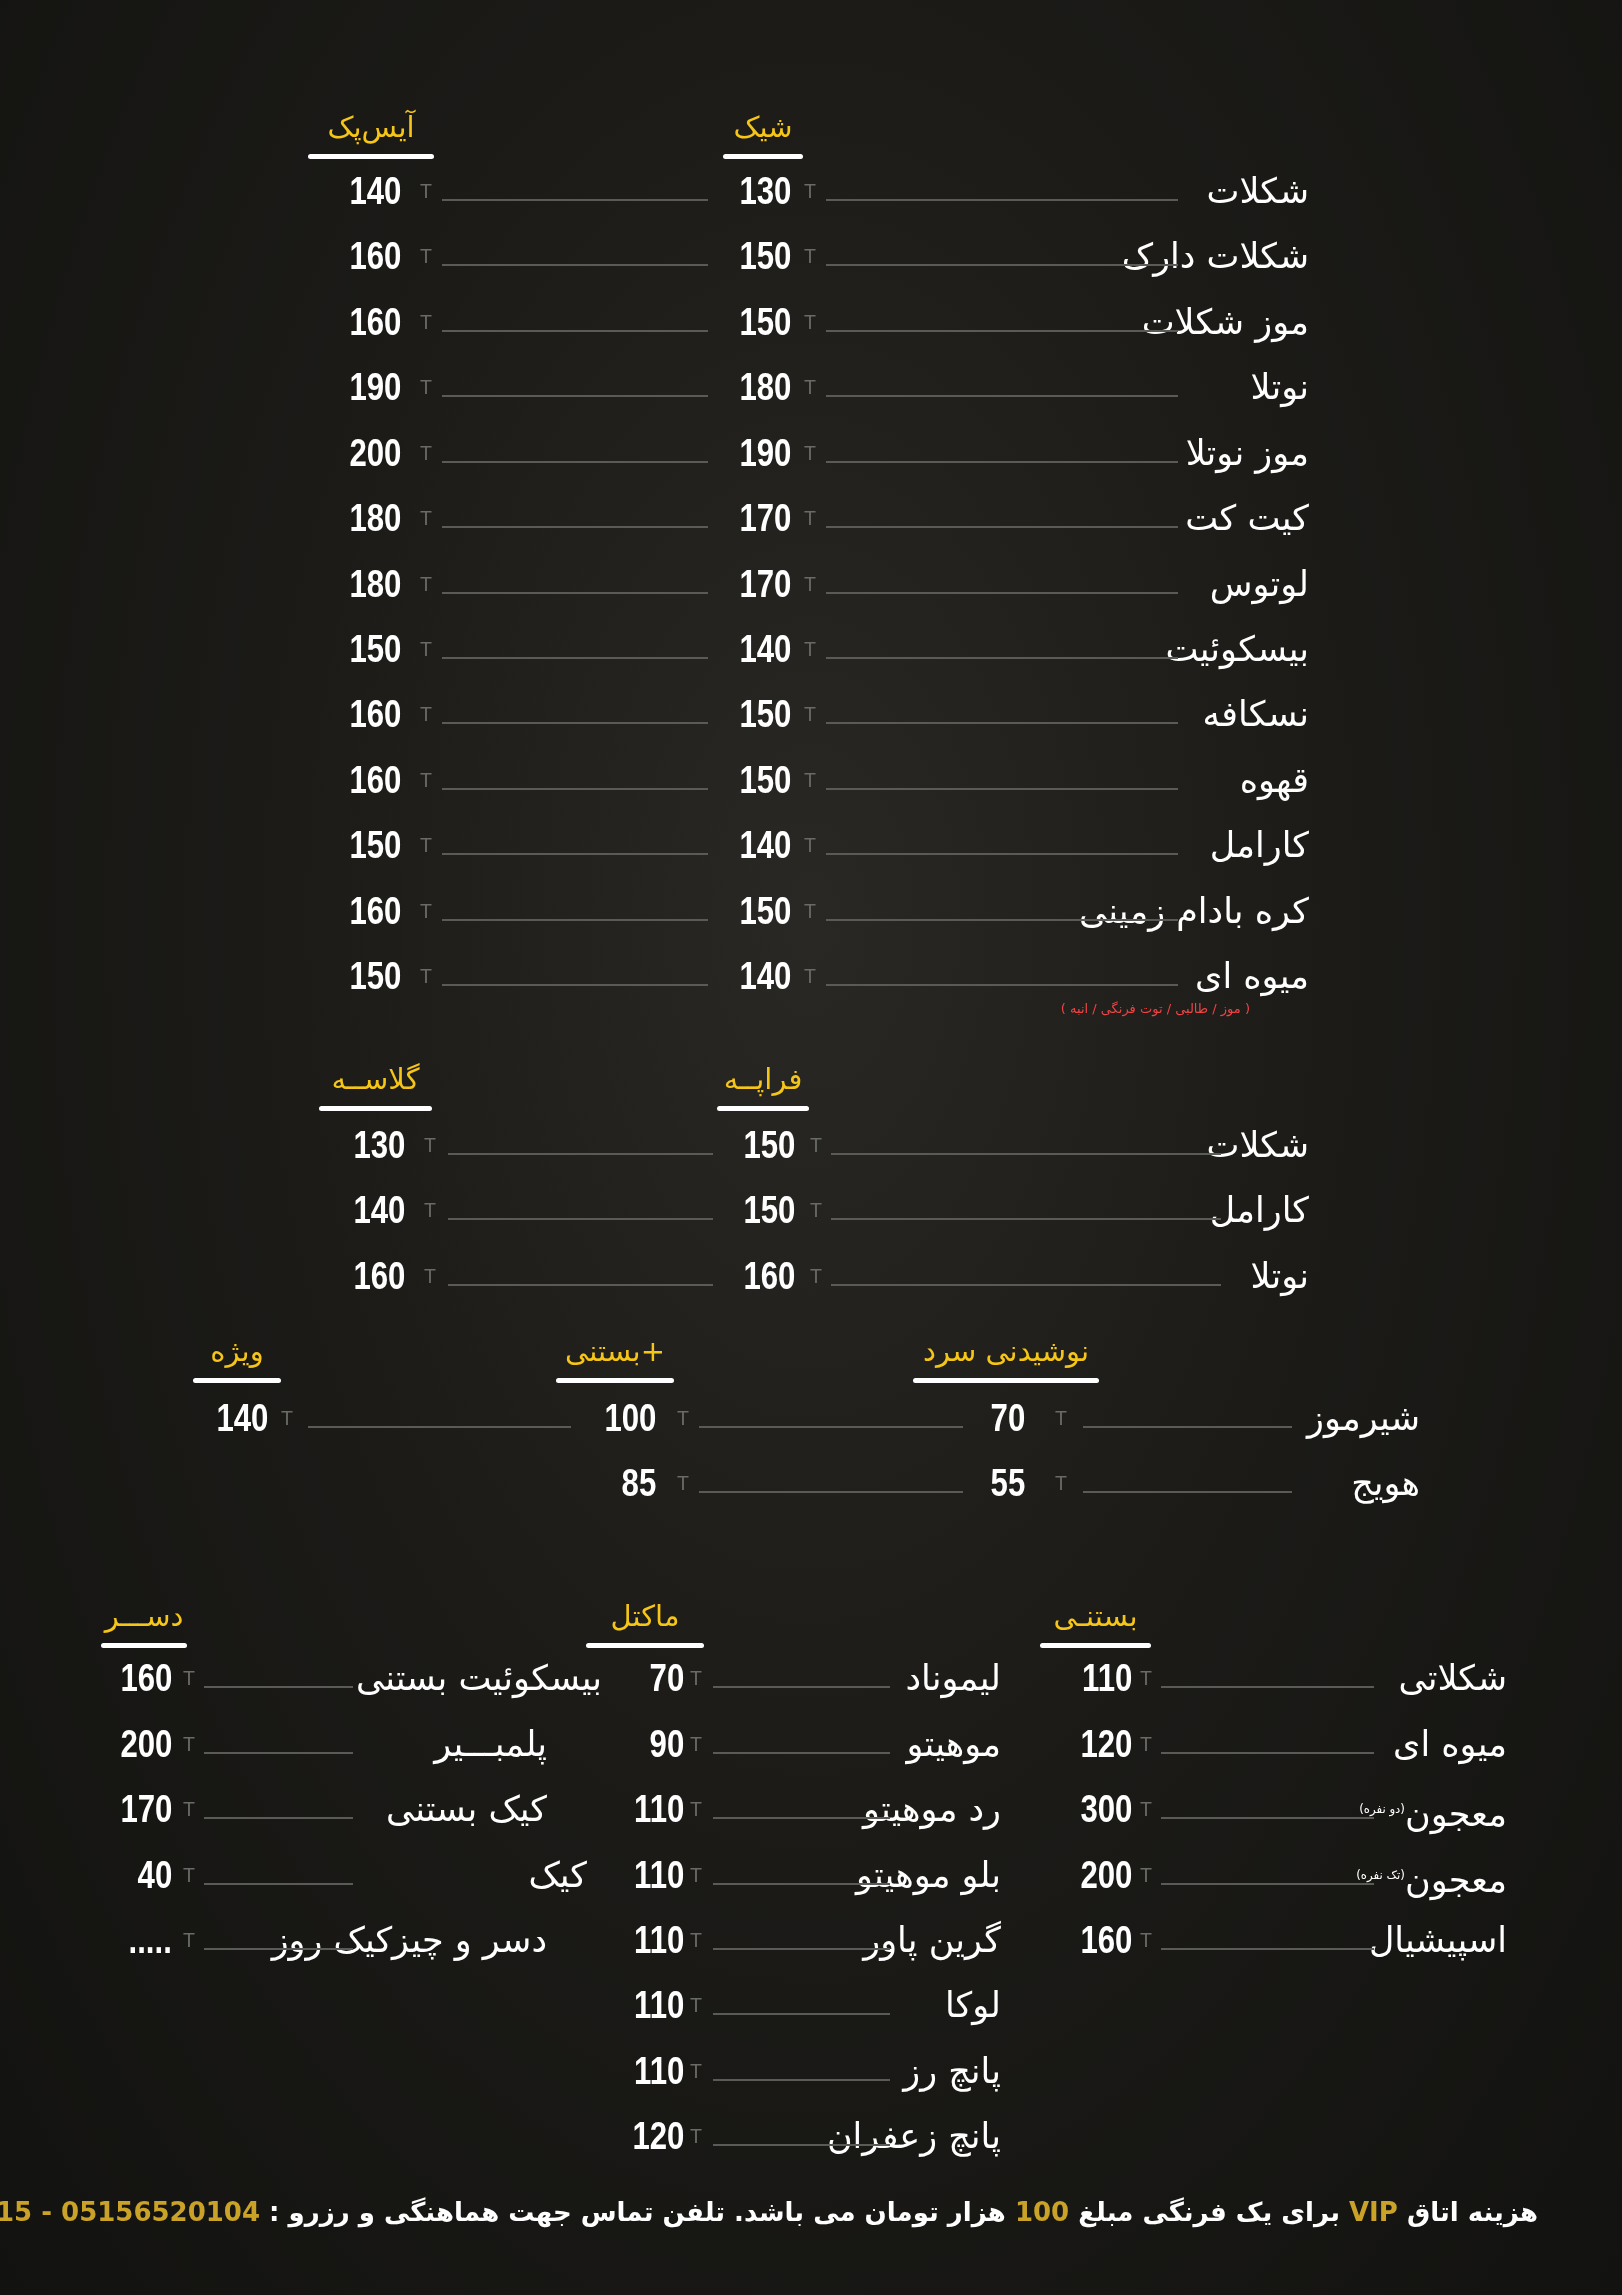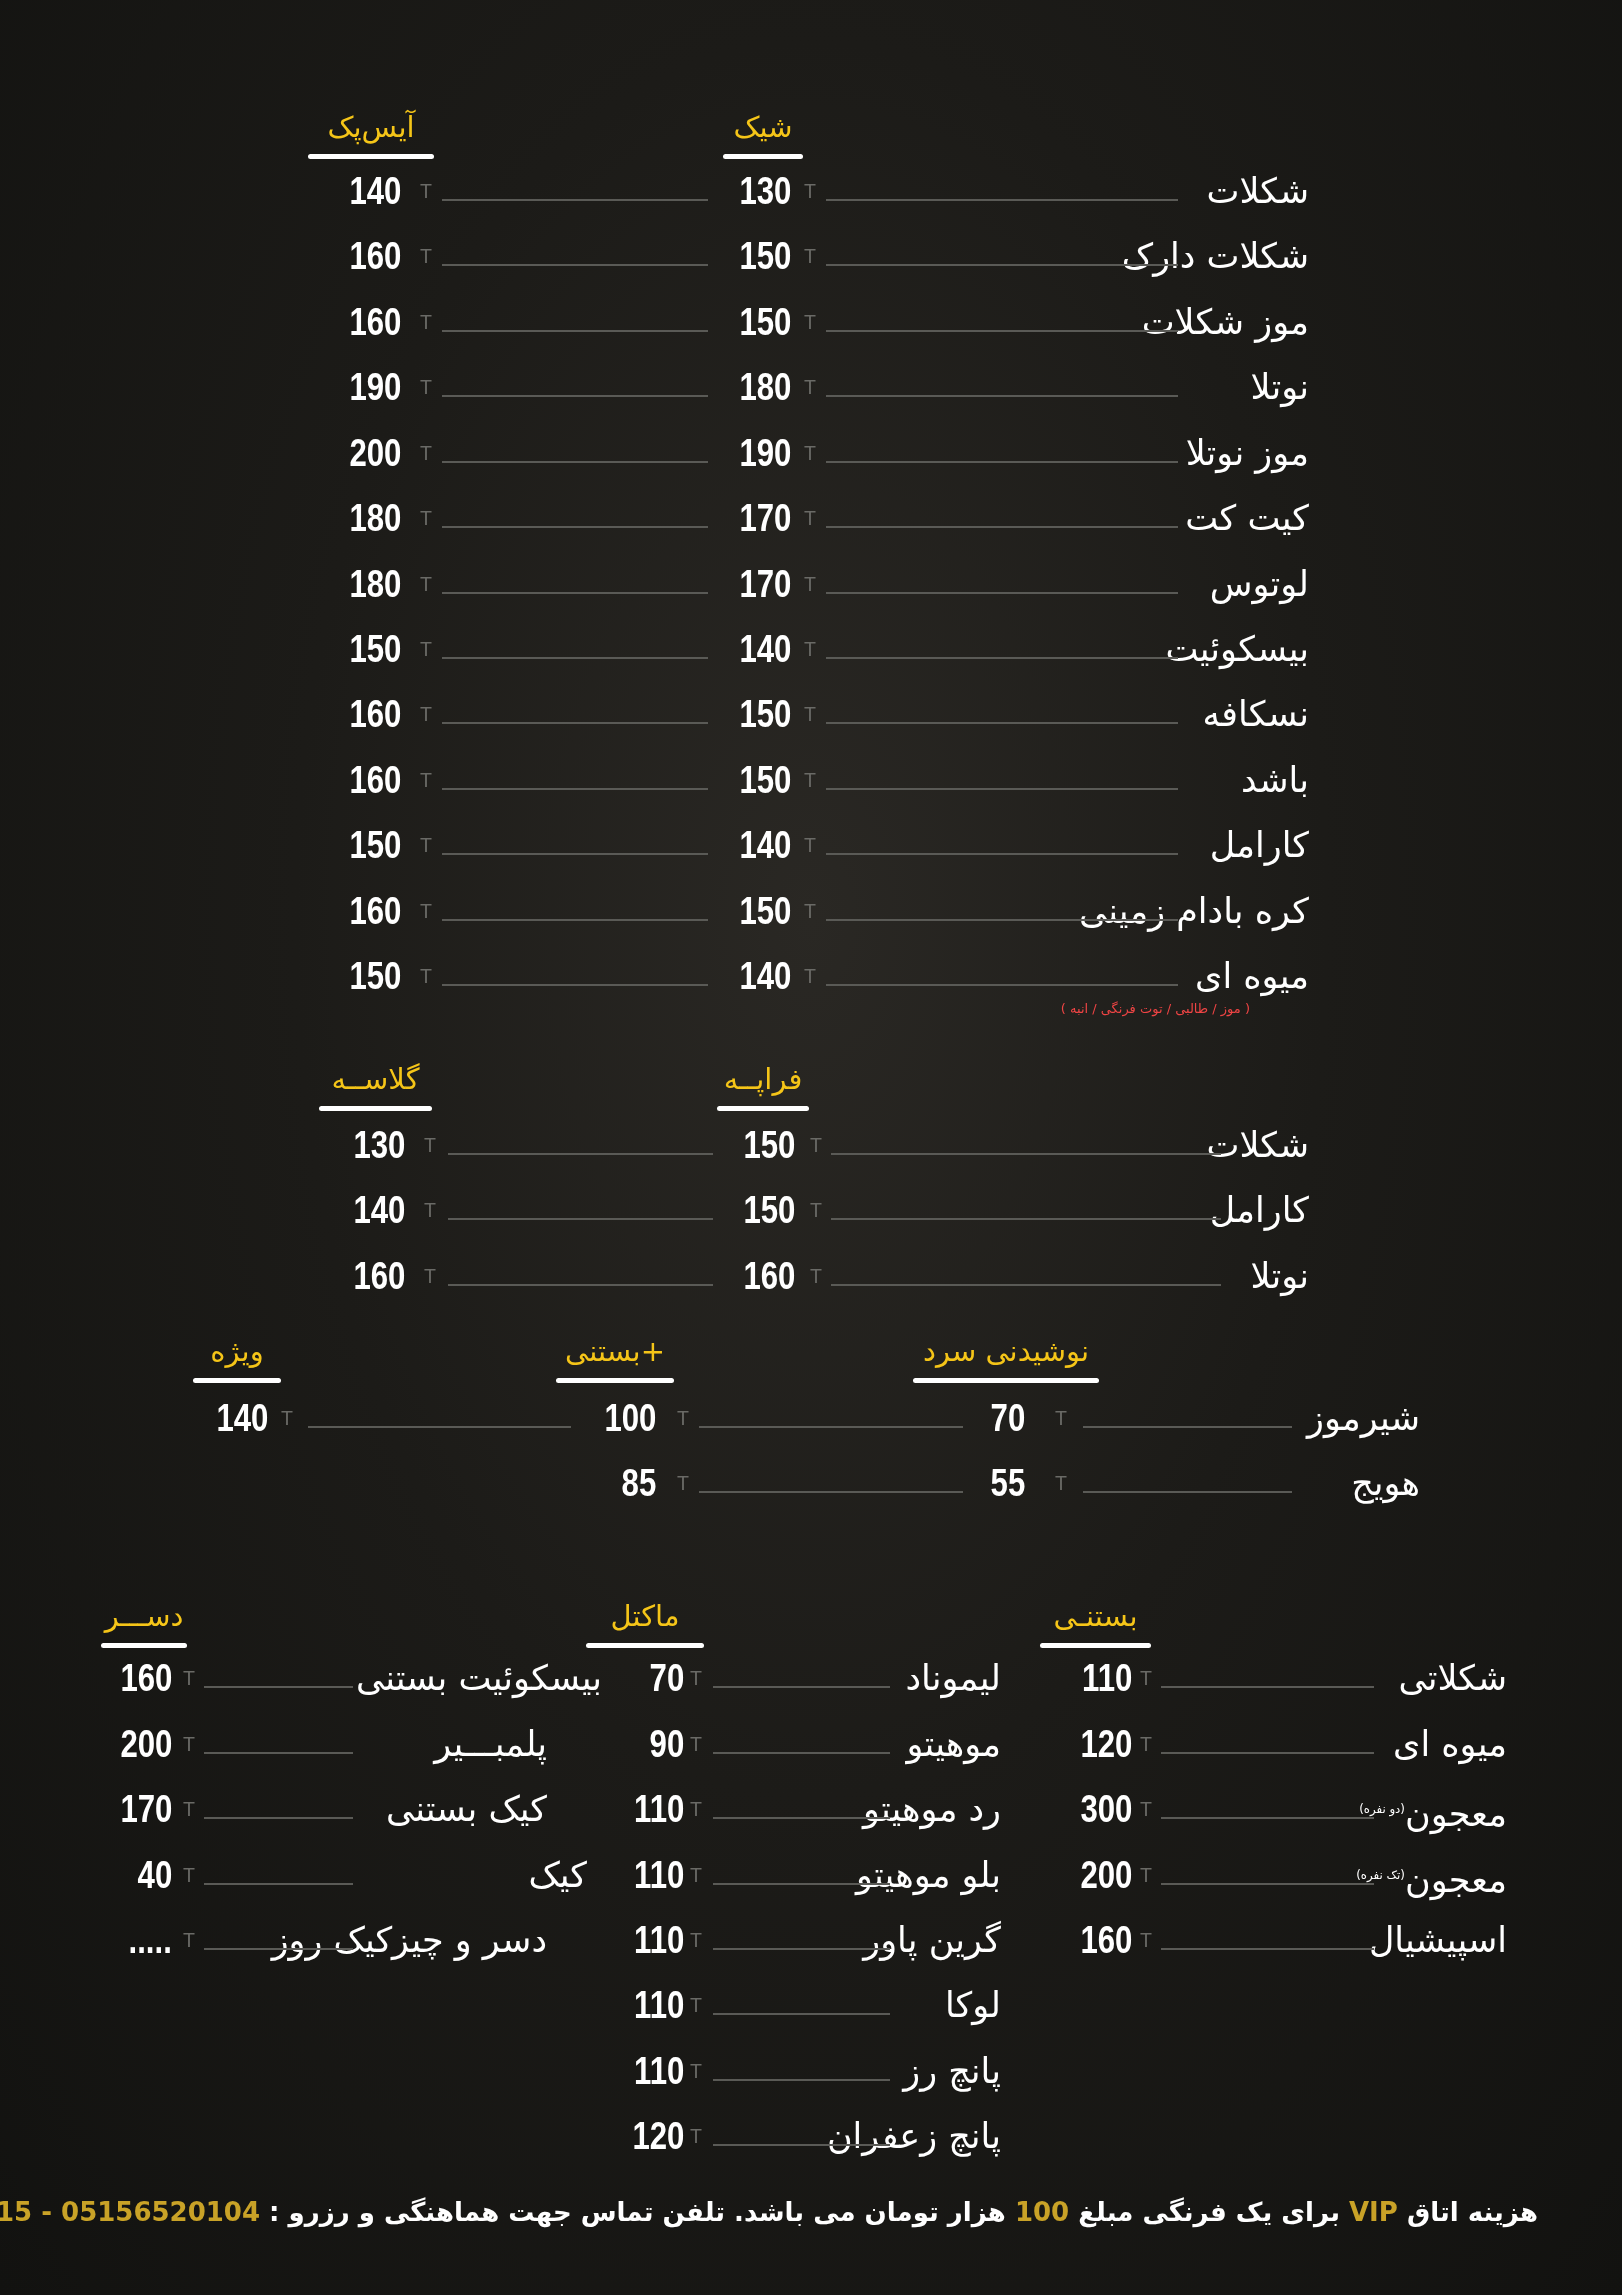--- a/index.html
+++ b/index.html
@@ -102,21 +102,21 @@
     <div style="position: absolute; left: 0px; top: 688px; width: 1623px; height: 52px;">
       <div class="name" style="right: 314px;"><span>نسکافه</span></div>
       <div class="line" style="left: 826px; width: 352px;"></div>
       <div class="tmark" style="left: 804px;">T</div>
       <div class="price" style="right: 832px;">150</div>
       <div class="line" style="left: 442px; width: 266px;"></div>
       <div class="tmark" style="left: 420px;">T</div>
       <div class="price" style="right: 1222px;">160</div>
     </div>
     <div style="position: absolute; left: 0px; top: 754px; width: 1623px; height: 52px;">
-      <div class="name" style="right: 314px;"><span>باشد</span></div>
+      <div class="name" style="right: 314px;"><span>قهوه</span></div>
       <div class="line" style="left: 826px; width: 352px;"></div>
       <div class="tmark" style="left: 804px;">T</div>
       <div class="price" style="right: 832px;">150</div>
       <div class="line" style="left: 442px; width: 266px;"></div>
       <div class="tmark" style="left: 420px;">T</div>
       <div class="price" style="right: 1222px;">160</div>
     </div>
     <div style="position: absolute; left: 0px; top: 819px; width: 1623px; height: 52px;">
       <div class="name" style="right: 314px;"><span>کارامل</span></div>
       <div class="line" style="left: 826px; width: 352px;"></div>

